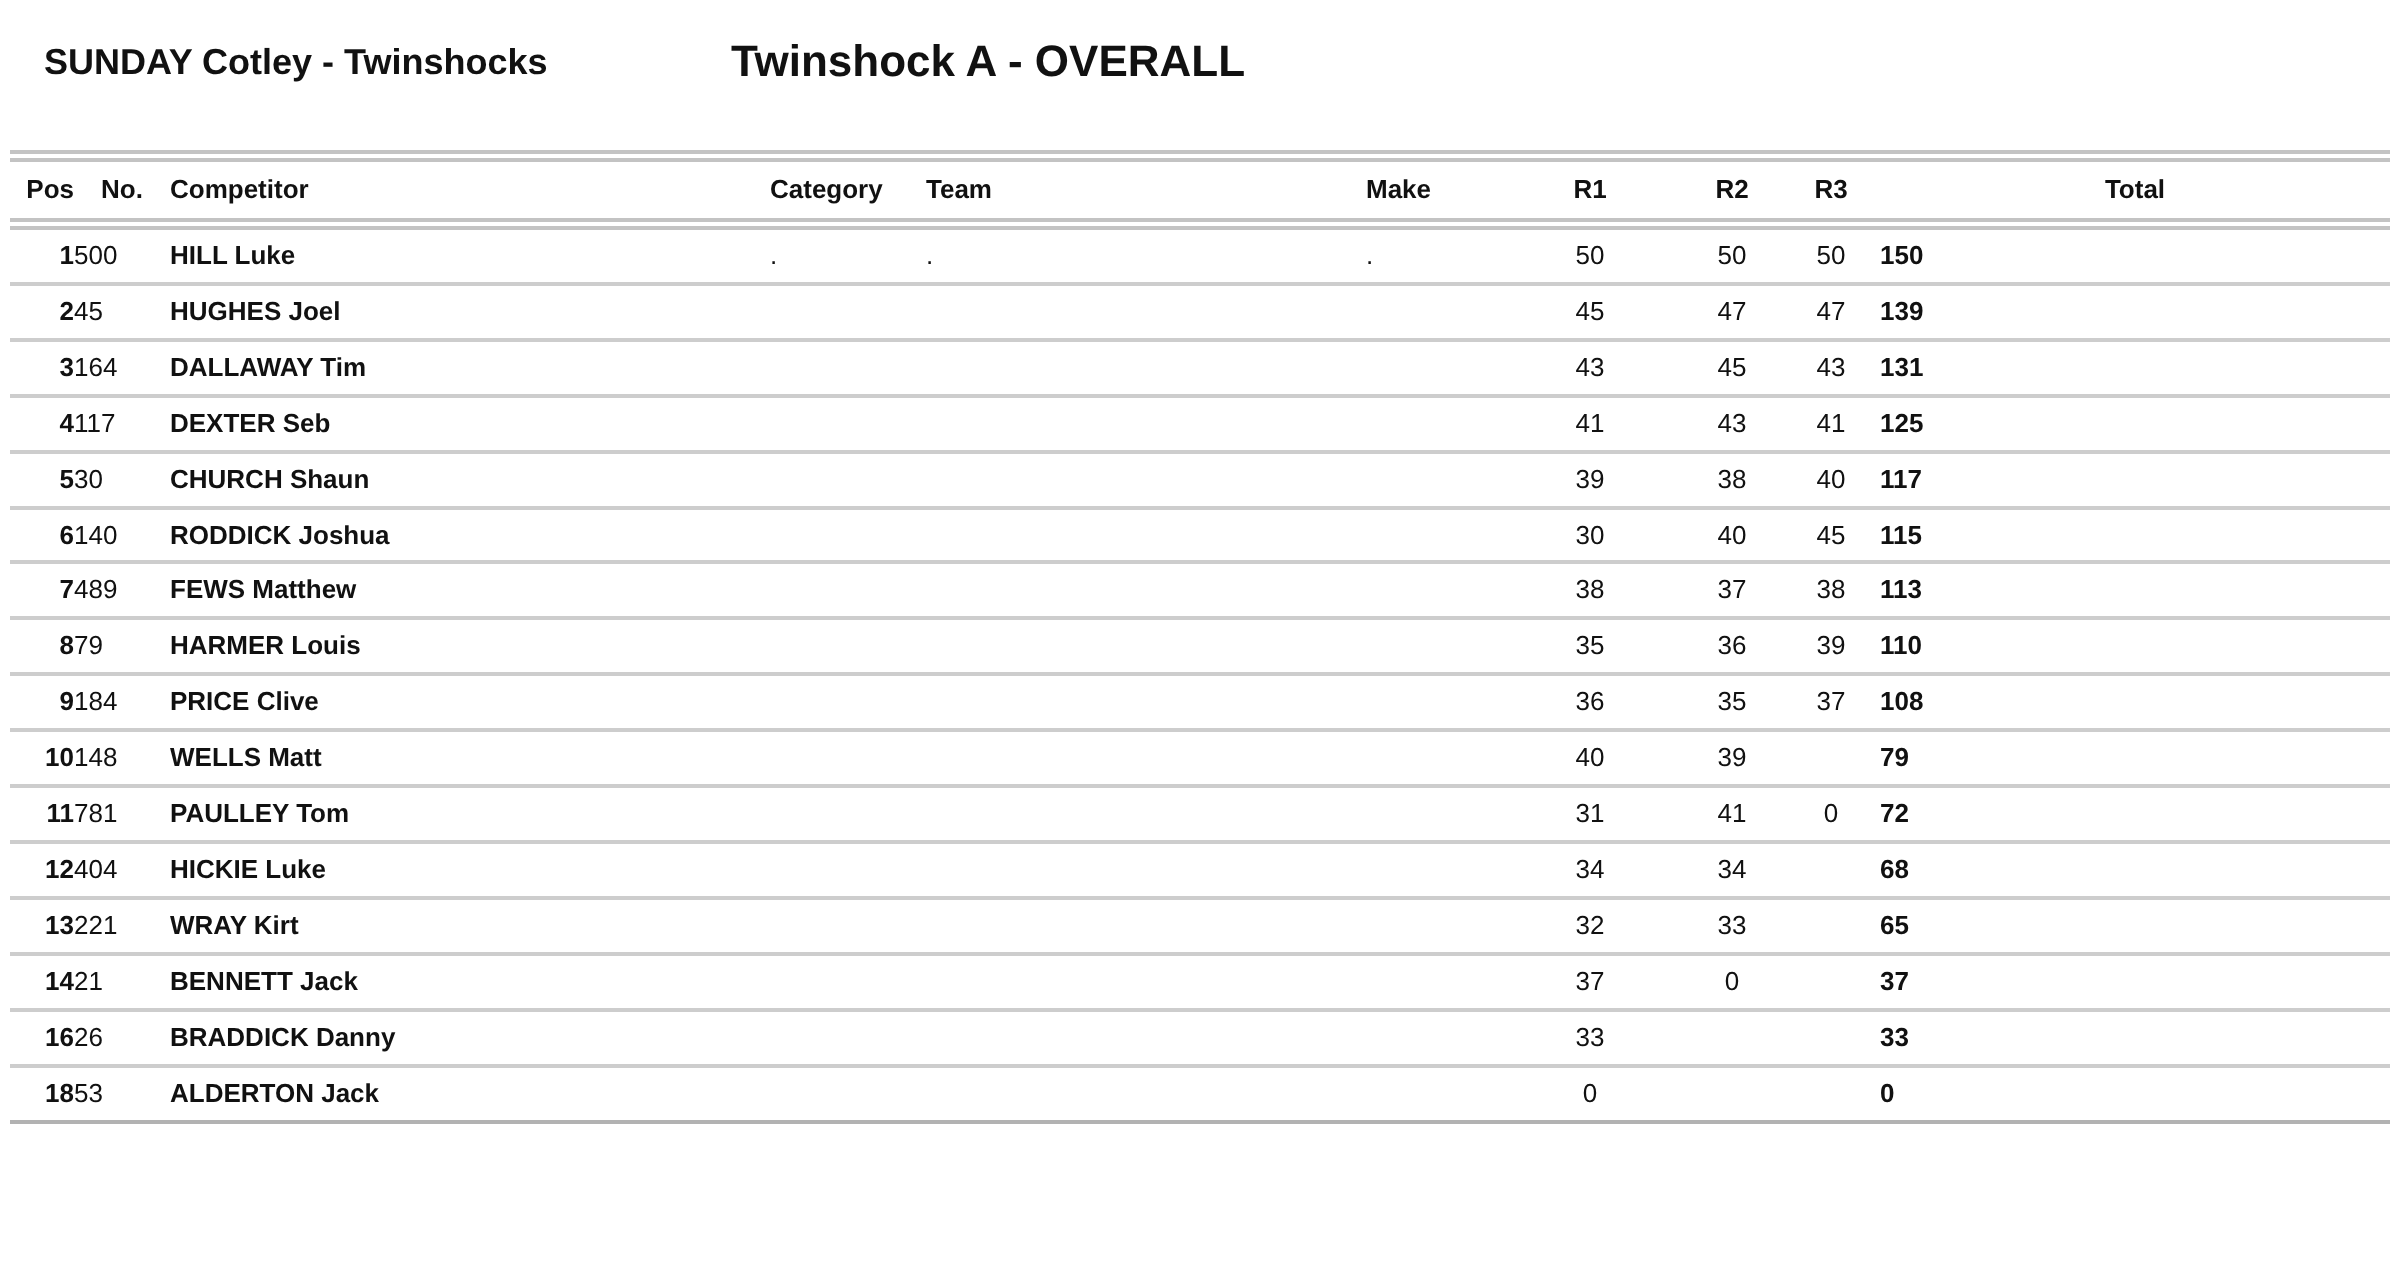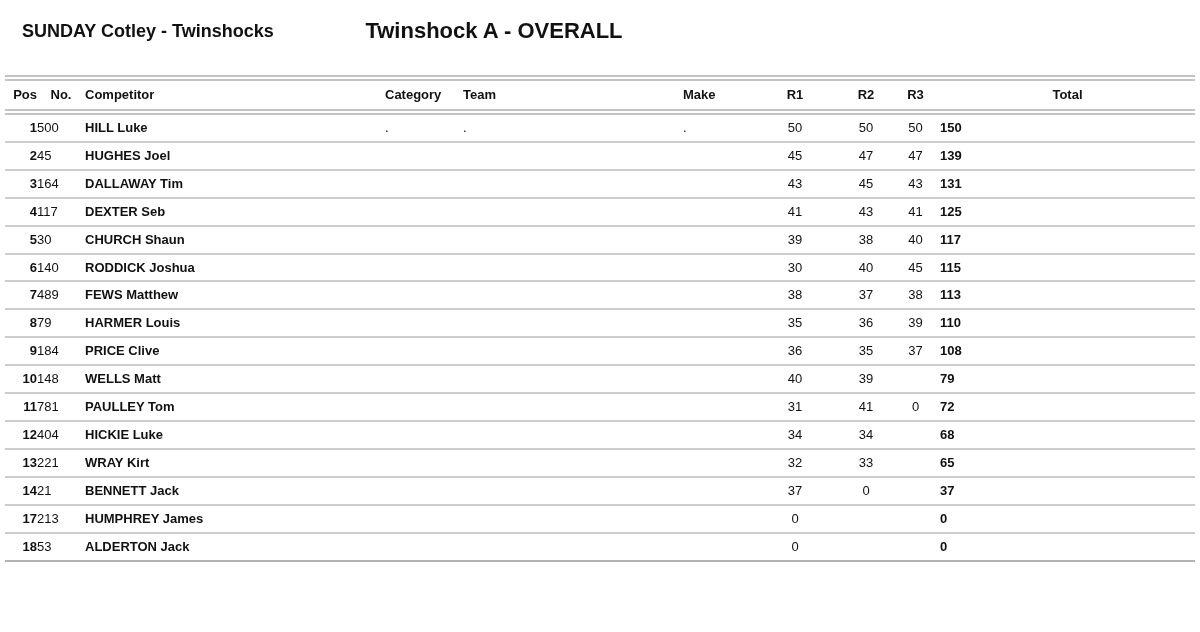--- a/index.html
+++ b/index.html
@@ -273,30 +273,30 @@
           <td class="c-competitor">BENNETT Jack</td>
           <td class="c-category"></td>
           <td class="c-team"></td>
           <td class="c-make"></td>
           <td class="c-r">37</td>
           <td class="c-r">0</td>
           <td class="c-r"></td>
           <td class="c-total">37</td>
         </tr>
         <tr>
-          <td class="c-pos">17</td>
-          <td class="c-no">213</td>
-          <td class="c-competitor">HUMPHREY James</td>
-          <td class="c-category"></td>
-          <td class="c-team"></td>
-          <td class="c-make"></td>
-          <td class="c-r">0</td>
-          <td class="c-r"></td>
-          <td class="c-r"></td>
-          <td class="c-total">0</td>
+          <td class="c-pos">16</td>
+          <td class="c-no">26</td>
+          <td class="c-competitor">BRADDICK Danny</td>
+          <td class="c-category"></td>
+          <td class="c-team"></td>
+          <td class="c-make"></td>
+          <td class="c-r">33</td>
+          <td class="c-r"></td>
+          <td class="c-r"></td>
+          <td class="c-total">33</td>
         </tr>
         <tr>
           <td class="c-pos">18</td>
           <td class="c-no">53</td>
           <td class="c-competitor">ALDERTON Jack</td>
           <td class="c-category"></td>
           <td class="c-team"></td>
           <td class="c-make"></td>
           <td class="c-r">0</td>
           <td class="c-r"></td>

